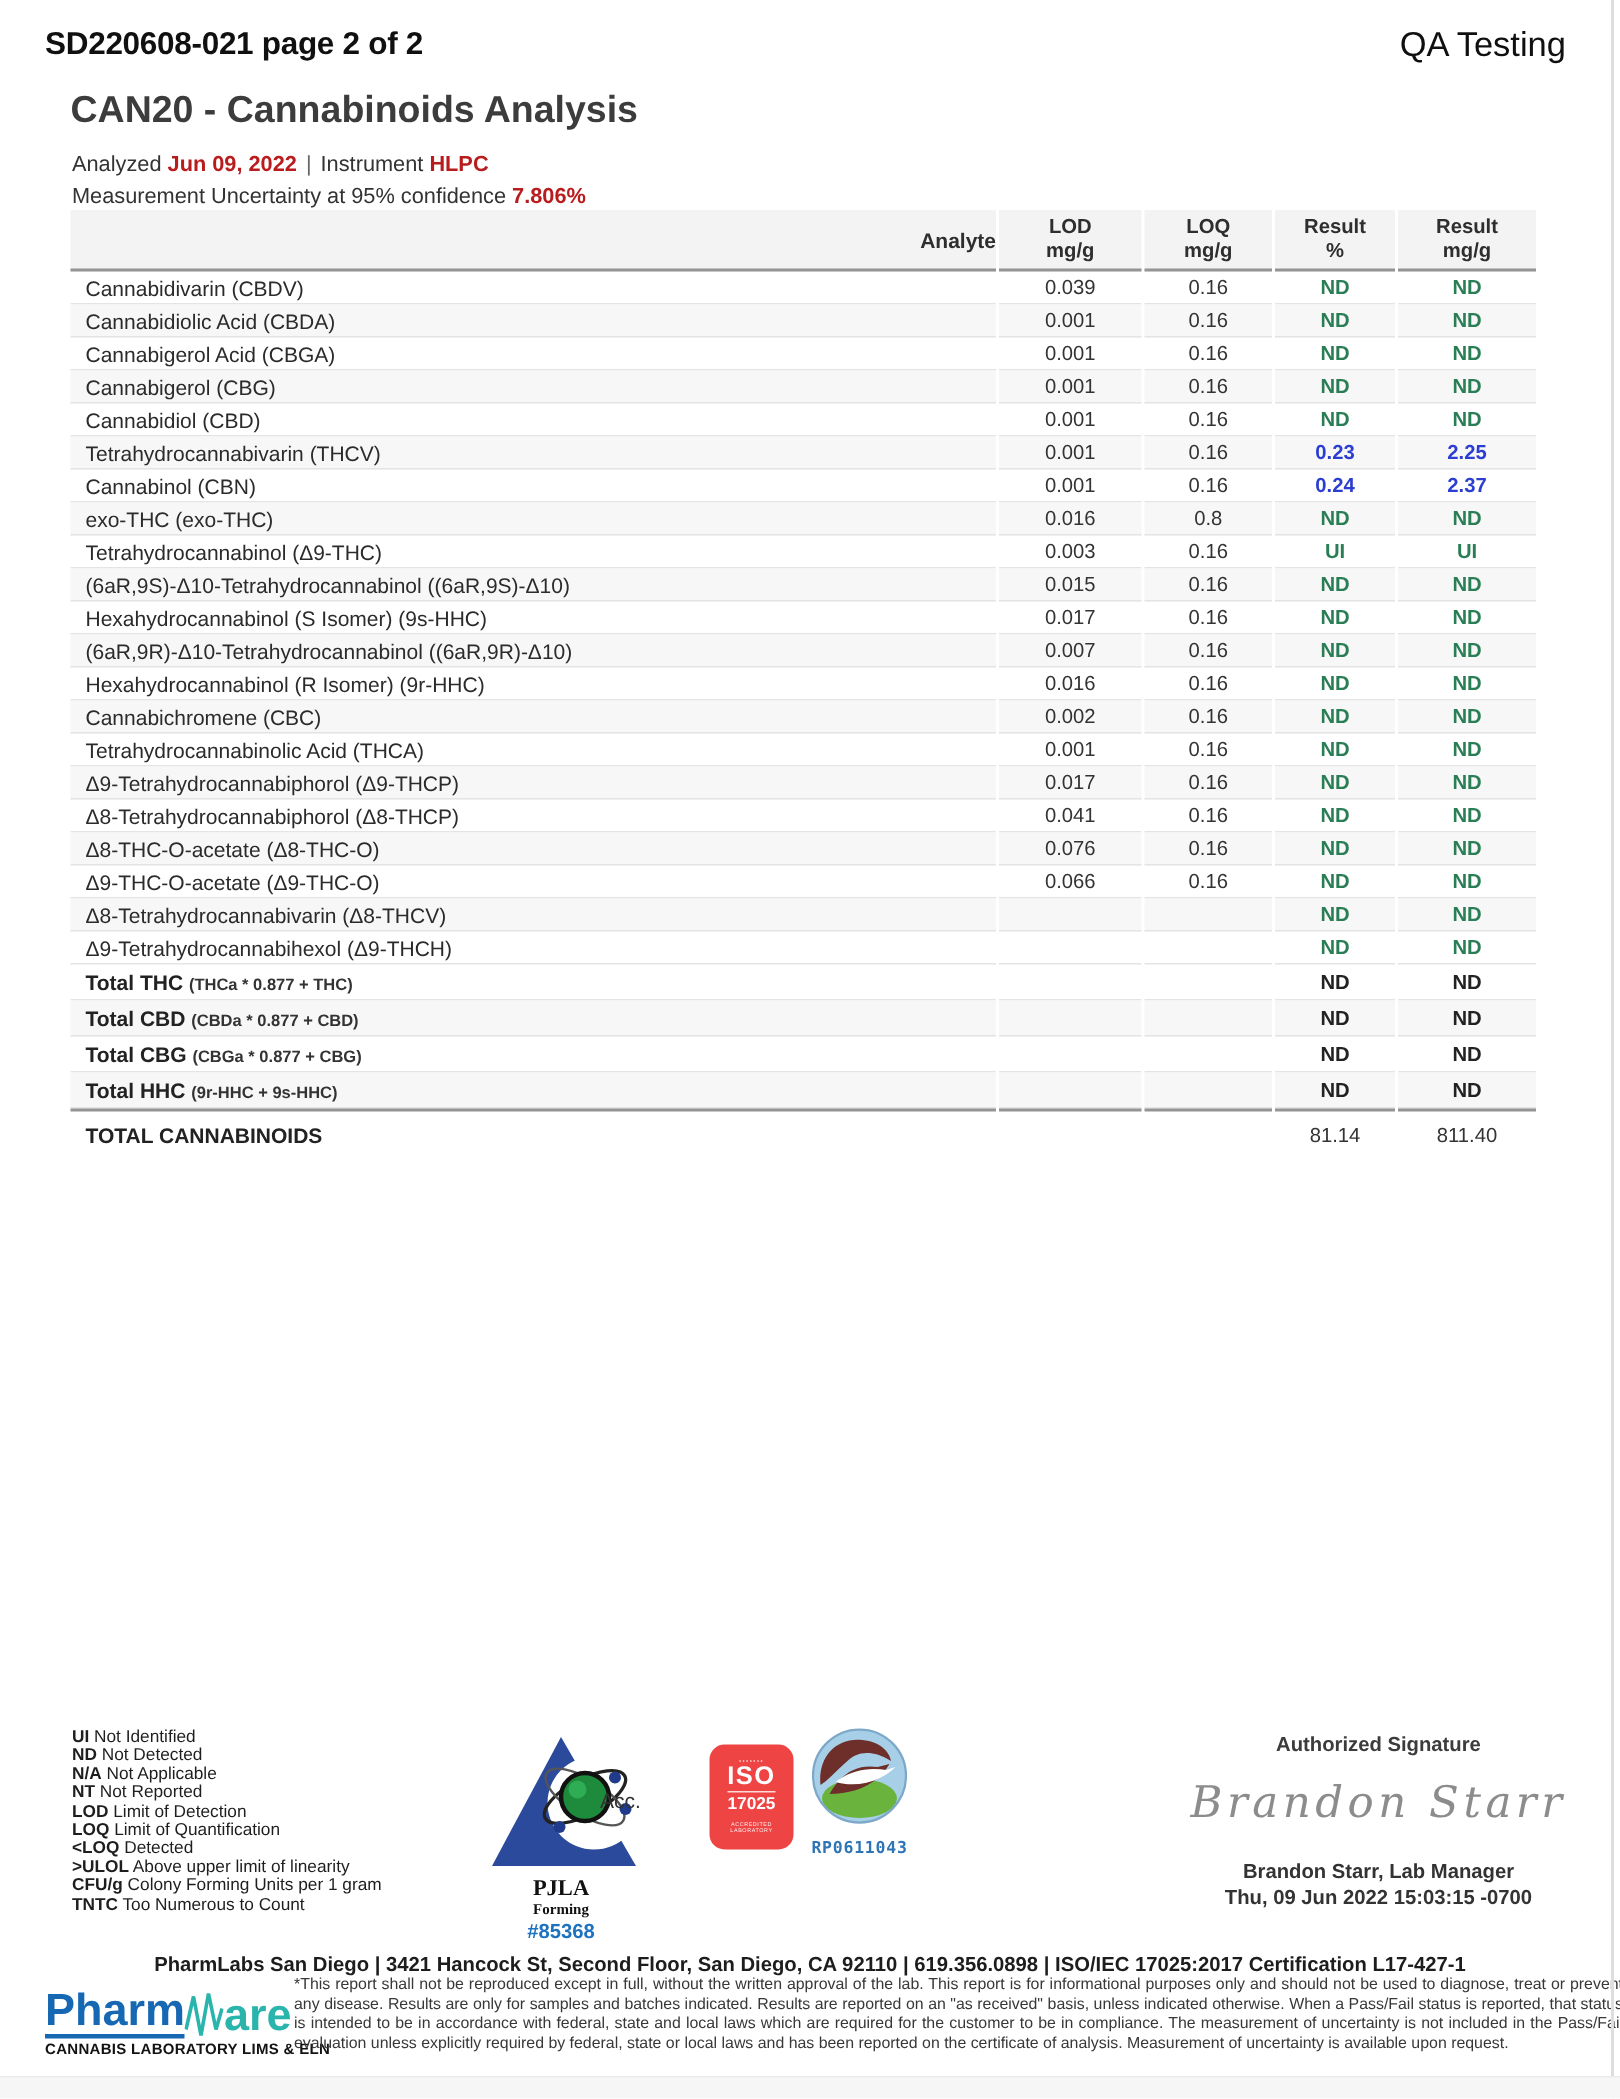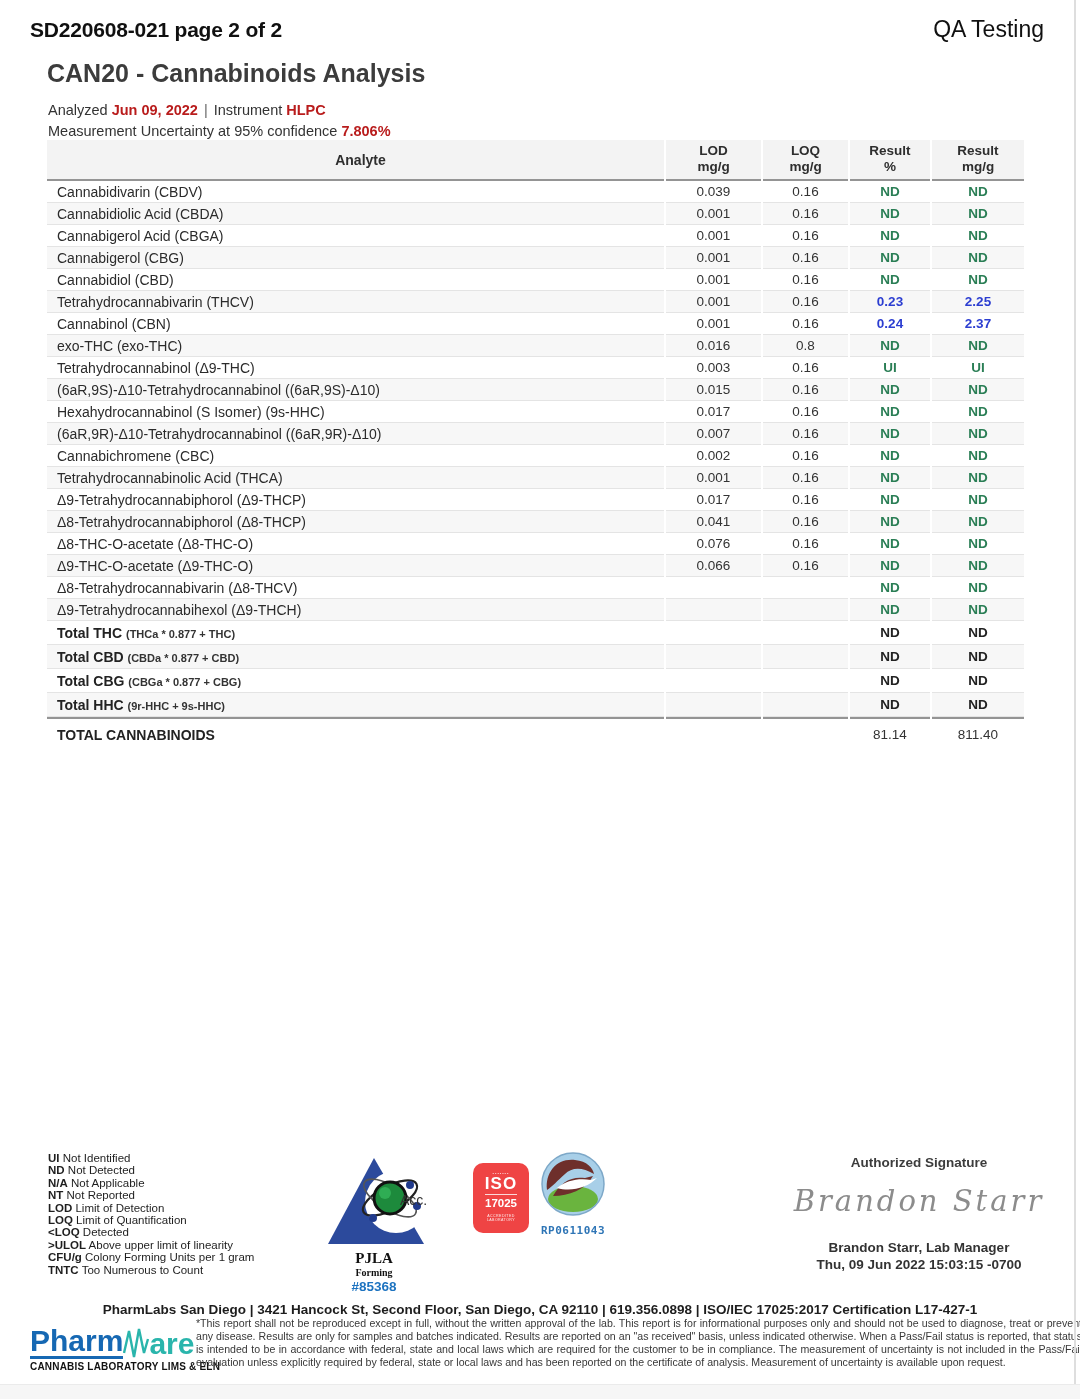--- a/index.html
+++ b/index.html
@@ -12,21 +12,21 @@
   .title { position:absolute; left:47px; top:59px; font-size:25px; font-weight:600; color:#3c3c3c; }
   .meta  { position:absolute; left:48px; font-size:14.5px; font-weight:500; color:#333; }
   .meta .b { font-weight:700; color:#b91c1c; }
   .meta .sep { color:#666; padding:0 6px; font-weight:400; }
   .meta1 { top:102px; } .meta2 { top:123px; }
 
   
   table.results { position:absolute; left:45px; top:140px; width:981px;
                   border-collapse:separate; border-spacing:2px 0; font-size:13.5px; }
   thead th { background:#f3f3f3; border-bottom:2px solid #949494; font-weight:600; color:#2e2e2e; }
-  th.analyte-h { text-align:center; padding:8px 0 8px 10px; font-size:14px; vertical-align:middle; }
+  th.analyte-h { text-align:right; padding:8px 0 8px 10px; font-size:14px; vertical-align:middle; }
   th.num-h { text-align:center; padding:3px 0 4px; line-height:1.2; font-size:13.5px; }
   td { border-bottom:1px solid #e4e4e4; padding:2px 0; }
   tbody.analytes tr { height:22px; }
   tbody.analytes tr:nth-child(even) td { background:#f7f7f7; }
   td.analyte { text-align:left; padding-left:10px; font-size:14px; color:#2b2b2b; }
   td.num { text-align:center; font-weight:500; color:#333; }
   td.nd  { color:#2a7e55; font-weight:700; }
   td.val { color:#2c3ed1; font-weight:700; }
   tbody.totals tr { height:24px; }
   tbody.totals tr:nth-child(even) td { background:#f7f7f7; }
@@ -192,20 +192,27 @@
     <td class="num nd">ND</td>
   </tr>
         <tr>
     <td class="analyte">(6aR,9R)-Δ10-Tetrahydrocannabinol ((6aR,9R)-Δ10)</td>
     <td class="num">0.007</td>
     <td class="num">0.16</td>
     <td class="num nd">ND</td>
     <td class="num nd">ND</td>
   </tr>
         <tr>
+    <td class="analyte">Hexahydrocannabinol (R Isomer) (9r-HHC)</td>
+    <td class="num">0.016</td>
+    <td class="num">0.16</td>
+    <td class="num nd">ND</td>
+    <td class="num nd">ND</td>
+  </tr>
+        <tr>
     <td class="analyte">Cannabichromene (CBC)</td>
     <td class="num">0.002</td>
     <td class="num">0.16</td>
     <td class="num nd">ND</td>
     <td class="num nd">ND</td>
   </tr>
         <tr>
     <td class="analyte">Tetrahydrocannabinolic Acid (THCA)</td>
     <td class="num">0.001</td>
     <td class="num">0.16</td>

